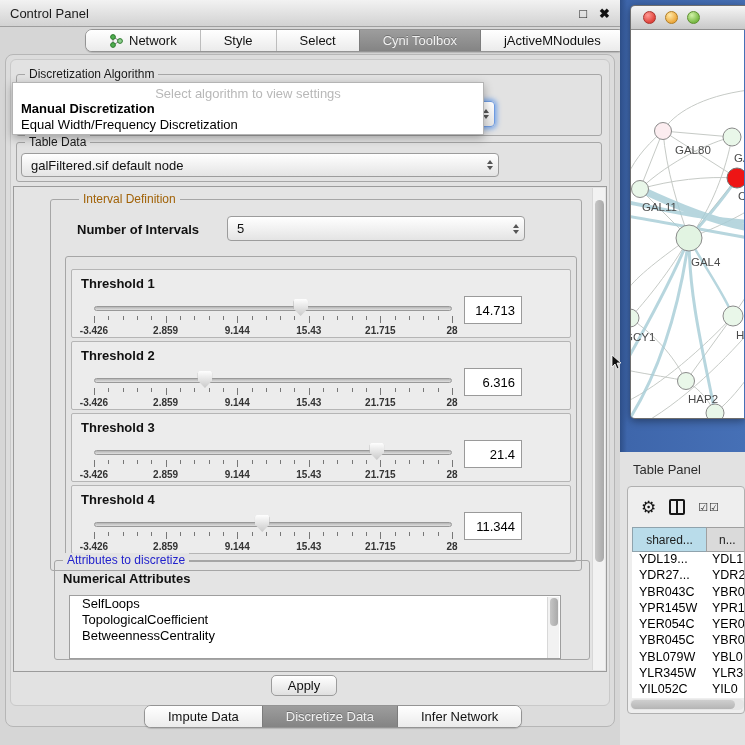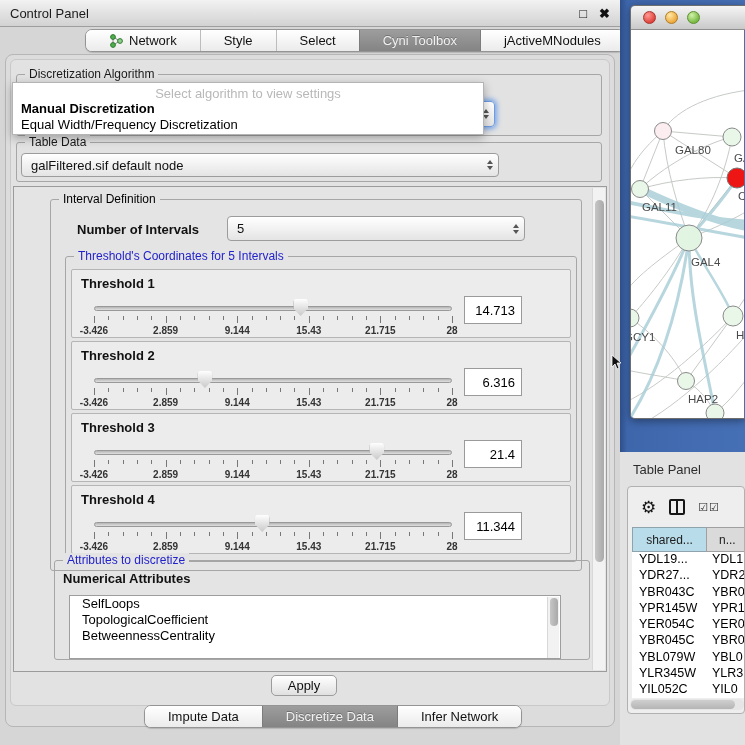--- a/index.html
+++ b/index.html
@@ -26,21 +26,21 @@
 
   #content-outer { position:absolute; left:5px; top:54px; width:610px; height:673px;
     background:#dcdcdc; border:1px solid #b6b6b6; border-radius:8px; }
   #content-inner { position:absolute; left:4px; top:4px; width:600px; height:647px;
     background:#e2e2e2; border:1px solid #c9c9c9; border-radius:6px; }
 
   
   .group { position:absolute; border:1px solid #a6a6a6; border-radius:3px; }
   .group-title { position:absolute; top:-8px; left:8px; padding:0 4px; font-size:12px;
     background:#e2e2e2; color:#1a1a1a; white-space:nowrap; }
-  .gt-green { color:#000000; }
+  .gt-green { color:#a16207;margin-left:20px; }
   .gt-blue  { color:#2222cc; }
   .on-scroll .group-title { background:#e4e4e4; }
 
   
   .combo { position:absolute; display:flex; align-items:center; padding-left:9px;
     background:linear-gradient(#ffffff,#e4e4e4); border:1px solid #9c9c9c; border-radius:4px;
     font-size:13px; color:#111; }
   .combo .val { flex:1; overflow:hidden; white-space:nowrap; }
   .stepper { width:17px; height:100%; display:flex; flex-direction:column; align-items:center;
     justify-content:center; gap:2px; }
@@ -208,21 +208,20 @@
             <span style="position:absolute; left:26px; top:22px; font-size:13px; font-weight:bold; color:#111;">Number of Intervals</span>
             <div class="combo" style="left:176px; top:16px; width:298px; height:25px;">
               <span class="val">5</span>
               <span class="stepper">
                   <span class="up"></span>
                   <span class="dn"></span>
                 </span>
             </div>
 
             <div class="group" style="left:14px; top:56px; width:512px; height:306px;">
-              <span class="group-title gt-blue">Threshold's Coordinates for 5 Intervals</span>
 
               <div class="thr-row" style="top:12px;">
                 <span class="thr-label">Threshold 1</span>
                 <div class="slider-zone">
                   <div class="track"></div>
                   <div class="thumb" style="left: 57.7197%;"></div>
                   <div class="ticks">
                       <div class="tick major" style="left: 0%;"></div>
                       <div class="tick" style="left: 4%;"></div>
                       <div class="tick" style="left: 8%;"></div>

